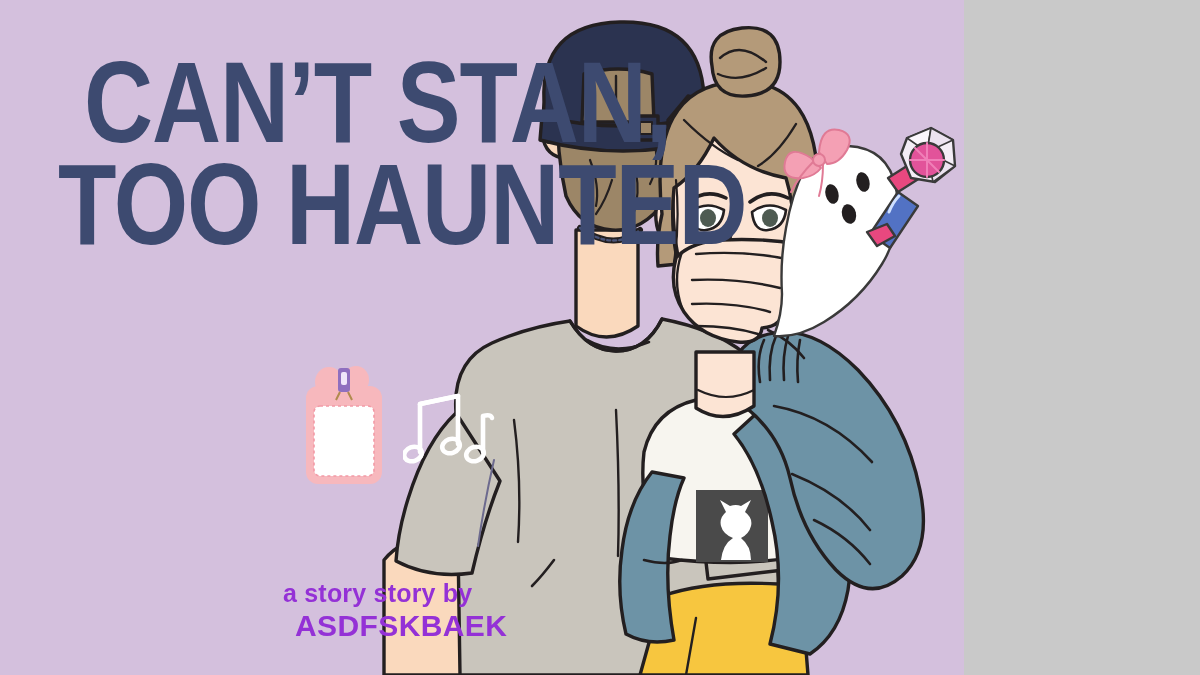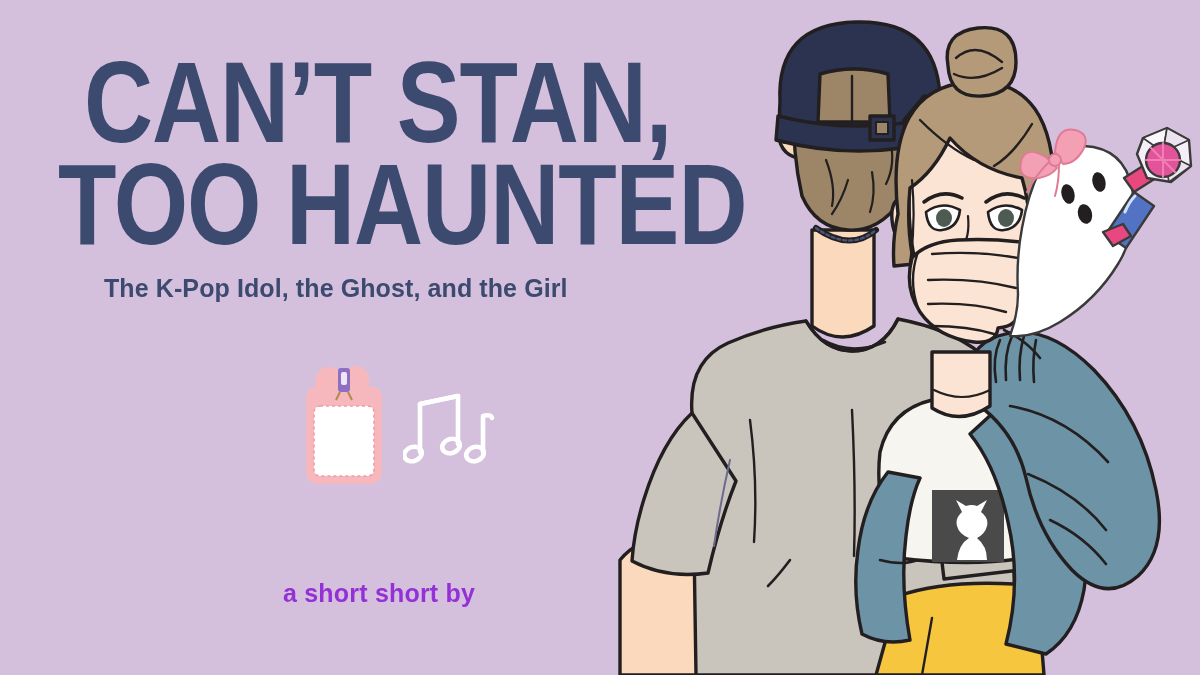--- a/index.html
+++ b/index.html
@@ -3,21 +3,21 @@
 <meta charset="utf-8">
 <title>Can't Stan, Too Haunted</title>
 <style>
   html,body{margin:0;padding:0;}
   body{
     background:#c9c9c9;
     font-family:"Liberation Sans", sans-serif;
   }
   #cover{
     position:relative;
-    width:1200px;
+    width:964px;
     height:675px;
     overflow:hidden;
     background:#d4c0dd;
   }
 
   
   .title-block{
     position:absolute;
     left:58px;
     top:46px;
@@ -252,20 +252,20 @@
       <ellipse cx="72" cy="72" rx="9" ry="7" transform="rotate(-20 72 72)"></ellipse>
     </g>
   </svg>
 
   <div class="title-block">
     <div class="title-line l1">CAN’T STAN,</div>
     <div class="title-line l2">TOO HAUNTED</div>
   </div>
 
   <div class="subtitle">
-    <span class="sub-l1">The K-Pop Idol, the Ghost, and the Girl</span>
   </div>
 
   <div class="byline">
-    <span class="by-l1">a short short by</span>
+    <span class="by-l1">a story story by</span>
+    <span class="by-l2">ASDFSKBAEK</span>
   </div>
 
 </div>
 
 </body></html>

